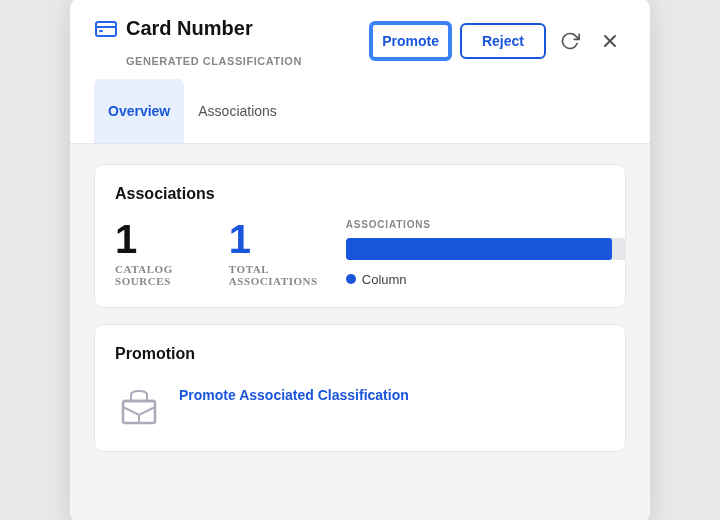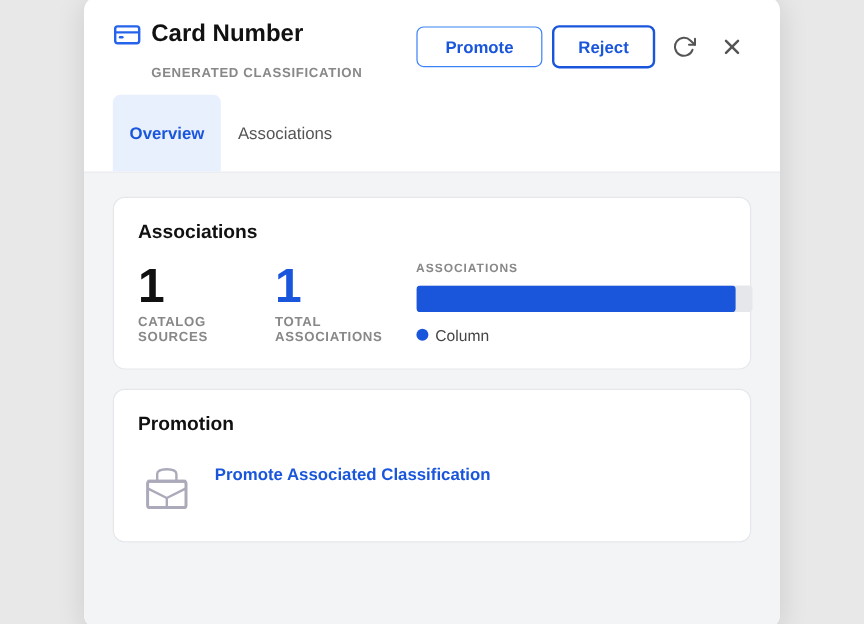--- a/index.html
+++ b/index.html
@@ -54,23 +54,23 @@
       margin-top: 14px;
       margin-left: 32px;
     }
     .header-right {
       display: flex;
       align-items: center;
       gap: 8px;
       margin-top: 4px;
     }
     .btn-promote {
-      padding: 8px 23px;
+      padding: 8px 9px;
       border-radius: 6px;
-      border: 1px solid #3b82f6;
+      border: 4px solid #3b82f6;
       background: #fff;
       color: #1a56db;
       font-size: 14px;
       font-weight: 600;
       cursor: pointer;
     }
     .btn-reject {
       padding: 8px 20px;
       border-radius: 6px;
       border: 2px solid #1a56db;
@@ -154,20 +154,21 @@
     }
     .stat-number.blue {
       color: #1a56db;
     }
     .stat-label {
       font-size: 11px;
       font-weight: 600;
       color: #888;
       letter-spacing: 0.05em;
       margin-top: 4px;
+      font-family: Liberation Serif, serif;
     }
     .stat-divider {
       width: 1px;
       background: #d1d5db;
       margin: 0 28px 0 0;
       align-self: stretch;
     }
     .chart-area {
       flex: 1;
       display: flex;

